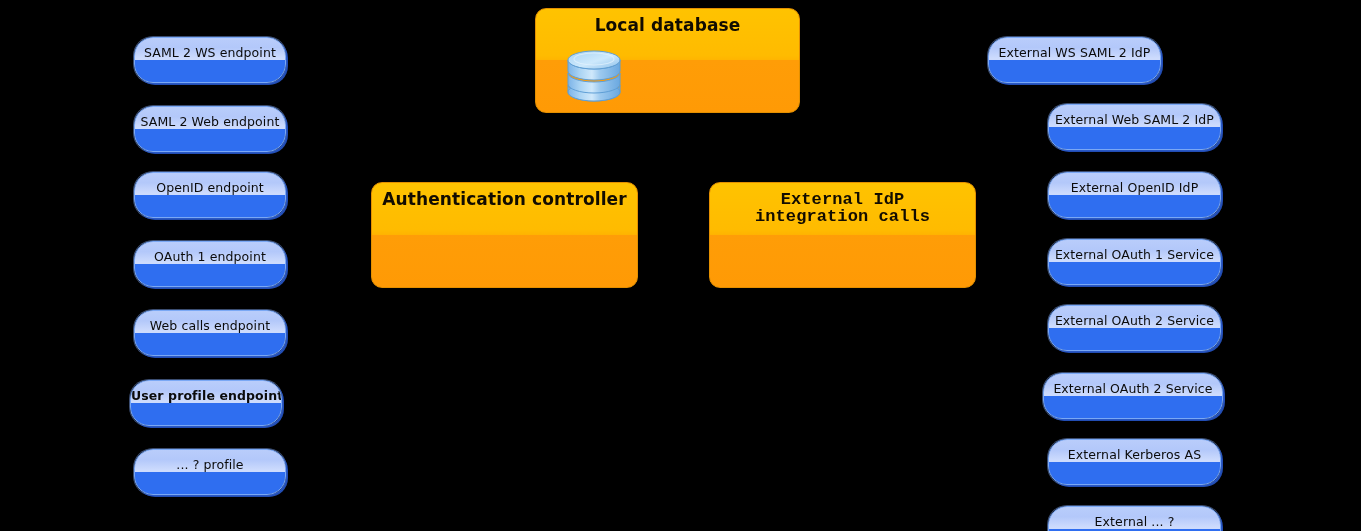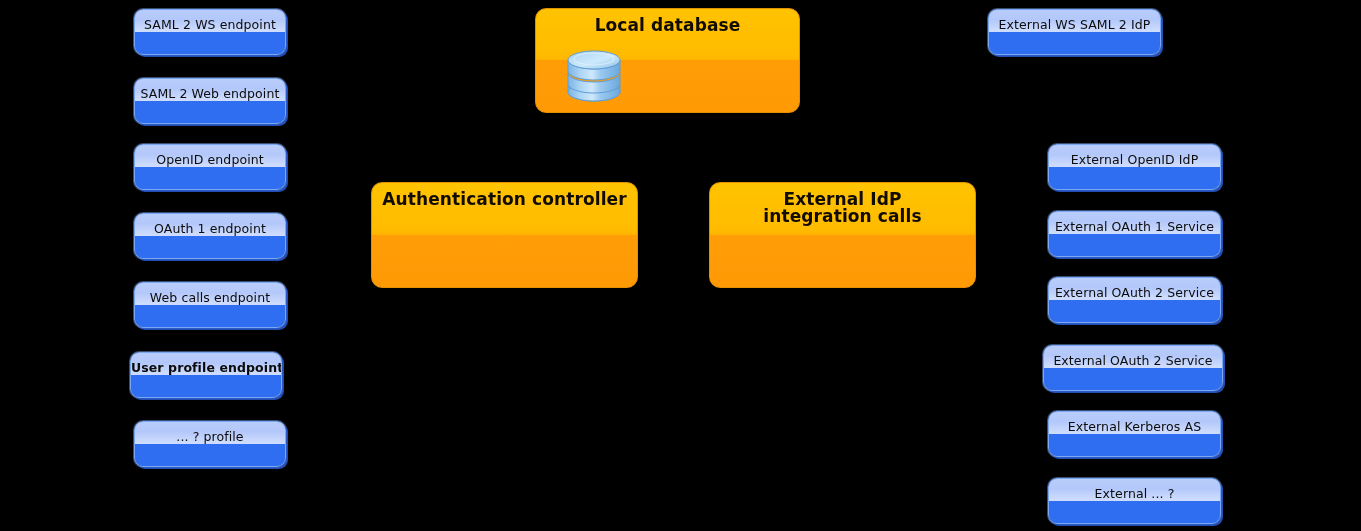--- a/index.html
+++ b/index.html
@@ -21,31 +21,32 @@
     width: 1361px;
     height: 531px;
     background: #000000;
   }
 
   
   .node-blue {
     position: absolute;
     box-sizing: border-box;
     border: 1px solid #7aa8f5;
-    border-radius: 9px;
+    border-radius: 19px;
     background: linear-gradient(to bottom,
                 #b9cdfb 0%,
                 #b3c8fa 22%,
                 #cddbfd 46%,
                 #cddbfd 50%,
                 #2f6ef0 50%,
                 #2f6ef0 100%);
     box-shadow: 2px 2px 0 0 rgba(40,90,210,0.85),
                 0 0 0 1px rgba(130,170,250,0.45);
     overflow: hidden;
+    margin-top: 28px;
   }
   .node-blue .node-blue-label {
     display: block;
     width: 100%;
     text-align: center;
     color: #0b0b0b;
     font-size: 12.5px;
     line-height: 14px;
     padding-top: 8px;
     letter-spacing: 0.1px;
@@ -149,28 +150,31 @@
         <ellipse cx="29" cy="13" rx="26" ry="9" fill="url(#dbtop)" stroke="#5f9fd6" stroke-width="1"></ellipse>
         <ellipse cx="29" cy="12" rx="20" ry="6" fill="none" stroke="#e2f2fe" stroke-width="1.1" opacity="0.7"></ellipse>
       </svg>
     </span>
   </div>
 
   <div class="node-orange" style="left:371px; top:182px; width:267px; height:106px;">
     <span class="node-orange-title">Authentication controller</span>
   </div>
 
-  <div class="node-orange" style="left:709px; top:182px; width:267px; height:106px;">
+  <div class="node-orange" style="left:709px; top:182px; width:267px; height:106px;font-family:Liberation Mono, monospace;">
     <span class="node-orange-title" style="padding-left:24px; padding-right:24px; width:auto;">External IdP integration calls</span>
   </div>
 
   <div class="node-blue" style="left:988px; top:9px; width:173px; height:46px;">
     <span class="node-blue-label">External WS SAML 2 IdP</span>
   </div>
 
+  <div class="node-blue" style="left:1048px; top:76px; width:173px; height:46px;">
+    <span class="node-blue-label">External Web SAML 2 IdP</span>
+  </div>
 
   <div class="node-blue" style="left:1048px; top:144px; width:173px; height:46px;">
     <span class="node-blue-label">External OpenID IdP</span>
   </div>
 
   <div class="node-blue" style="left:1048px; top:211px; width:173px; height:46px;">
     <span class="node-blue-label">External OAuth 1 Service</span>
   </div>
 
   <div class="node-blue" style="left:1048px; top:277px; width:173px; height:46px;">

